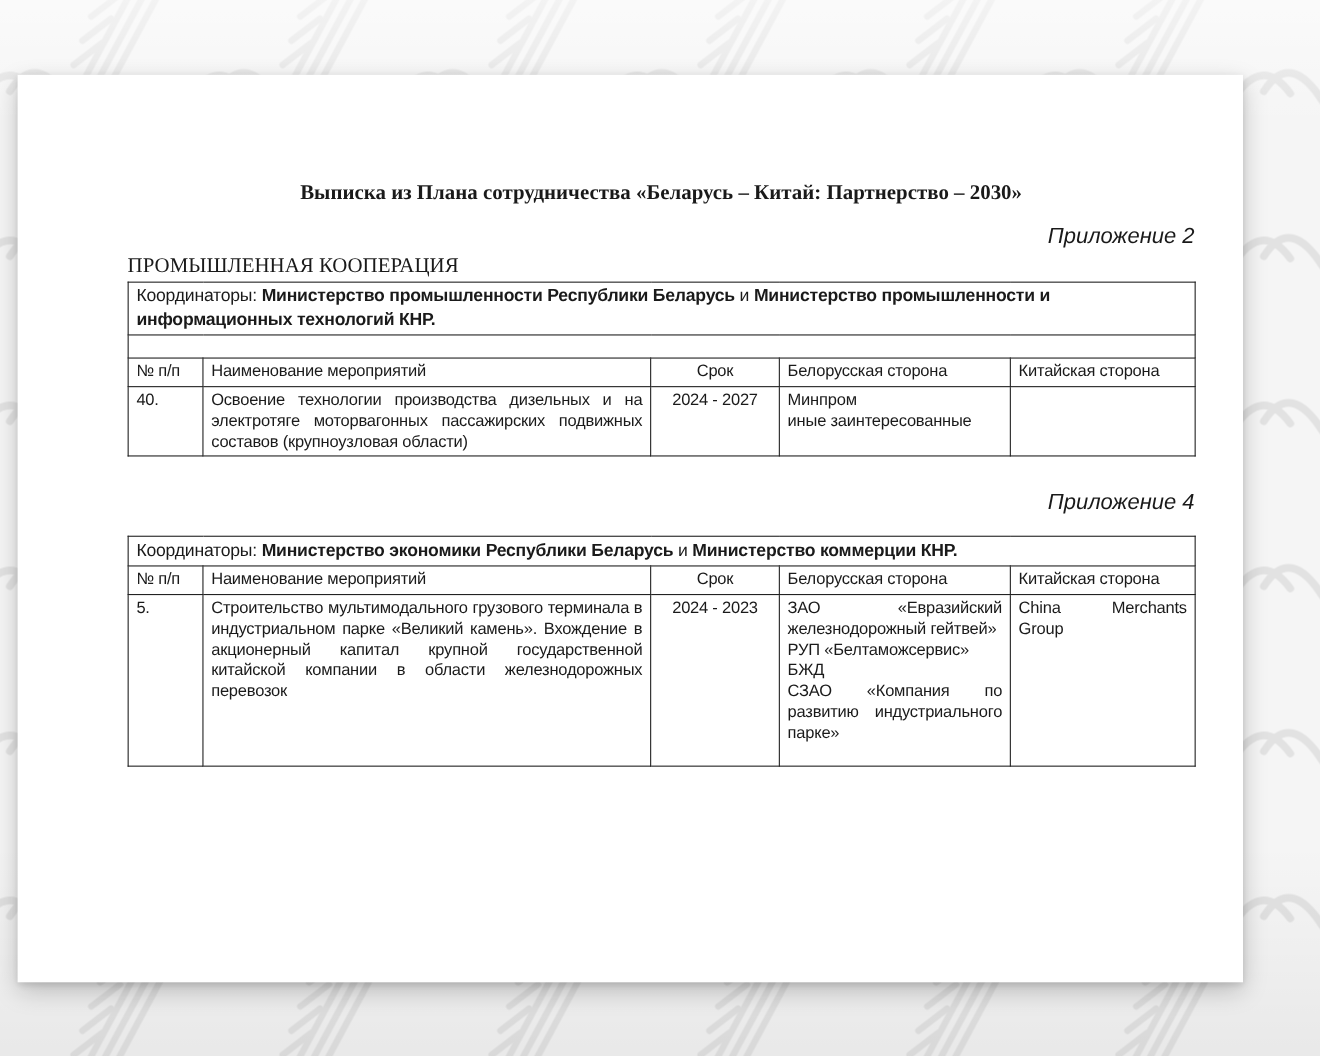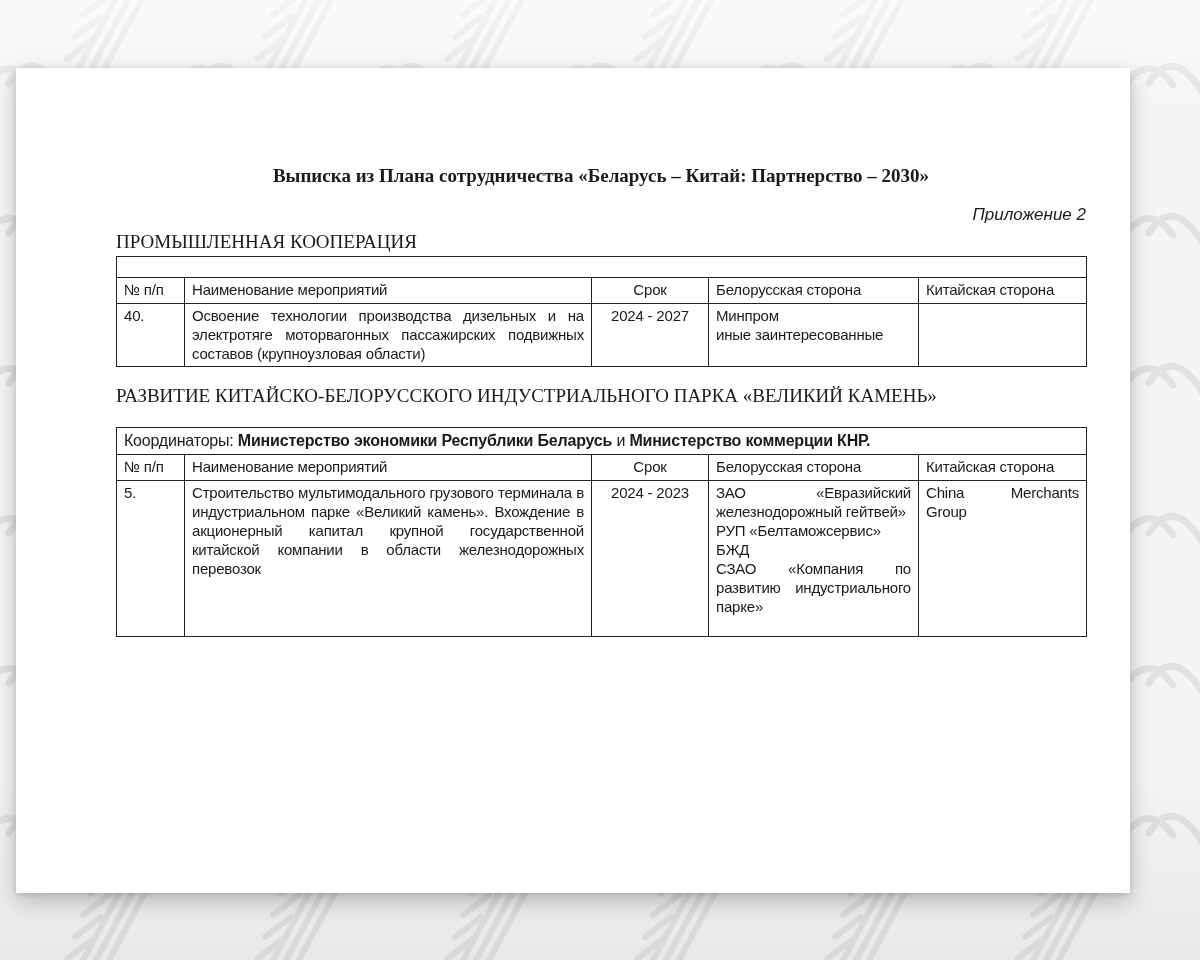--- a/index.html
+++ b/index.html
@@ -21,21 +21,21 @@
     box-shadow:0 8px 22px rgba(0,0,0,.22), 0 2px 6px rgba(0,0,0,.12);
   }
   .doc{
     position:absolute;left:100px;top:0;width:970px;
   }
   .title{
     margin-top:96px;text-align:center;
     font-family:"Liberation Serif",serif;font-weight:bold;font-size:19px;line-height:24px;
   }
   .annex{
-    text-align:right;font-style:italic;font-size:17px;line-height:20px;
+    text-align:right;font-style:italic;font-size:20px;line-height:20px;
   }
   .annex-1{margin-top:17px;}
   .annex-2{margin-top:32px;}
   .section-heading{
     font-family:"Liberation Serif",serif;font-weight:normal;font-size:19px;line-height:22px;
   }
   .heading-1{margin-top:6px;}
   .heading-2{margin-top:18px;}
   table.doc-table{
     border-collapse:collapse;table-layout:fixed;width:970px;
@@ -94,20 +94,25 @@
 
     <table class="doc-table table-1">
       <colgroup>
         <col style="width:68px">
           <col style="width:407px">
           <col style="width:117px">
           <col style="width:210px">
           <col style="width:168px">
       </colgroup>
       <tbody>
+          <tr>
+        <td class="coordinators" colspan="5">
+          <span>Координаторы: </span><span class="bold">Министерство промышленности Республики Беларусь</span><span> и </span><span class="bold">Министерство промышленности и информационных технологий КНР</span><span class="bold">.</span>
+        </td>
+      </tr>
       <tr class="spacer-row">
         <td colspan="5"></td>
       </tr>
       <tr class="header-row">
         <td>№ п/п</td>
         <td>Наименование мероприятий</td>
         <td class="col-term">Срок</td>
         <td>Белорусская сторона</td>
         <td>Китайская сторона</td>
       </tr>
@@ -117,21 +122,21 @@
         <td class="term-val">2024 - 2027</td>
         <td>
           <div>Минпром</div>
           <div>иные заинтересованные</div>
         </td>
         <td></td>
       </tr>
     </tbody>
       </table>
 
-    <div class="section-heading heading-2">РАЗВИТИЕ КИТАЙСКО-БЕЛОРУССКОГО ИНДУСТРИАЛЬНОГО ПАРКА «ВЕЛИКИЙ КАМЕНЬ»</div>
+    <div class="annex annex-2">Приложение 4</div>
 
     <table class="doc-table table-2">
       <colgroup>
         <col style="width:68px">
           <col style="width:407px">
           <col style="width:117px">
           <col style="width:210px">
           <col style="width:168px">
       </colgroup>
       <tbody>

